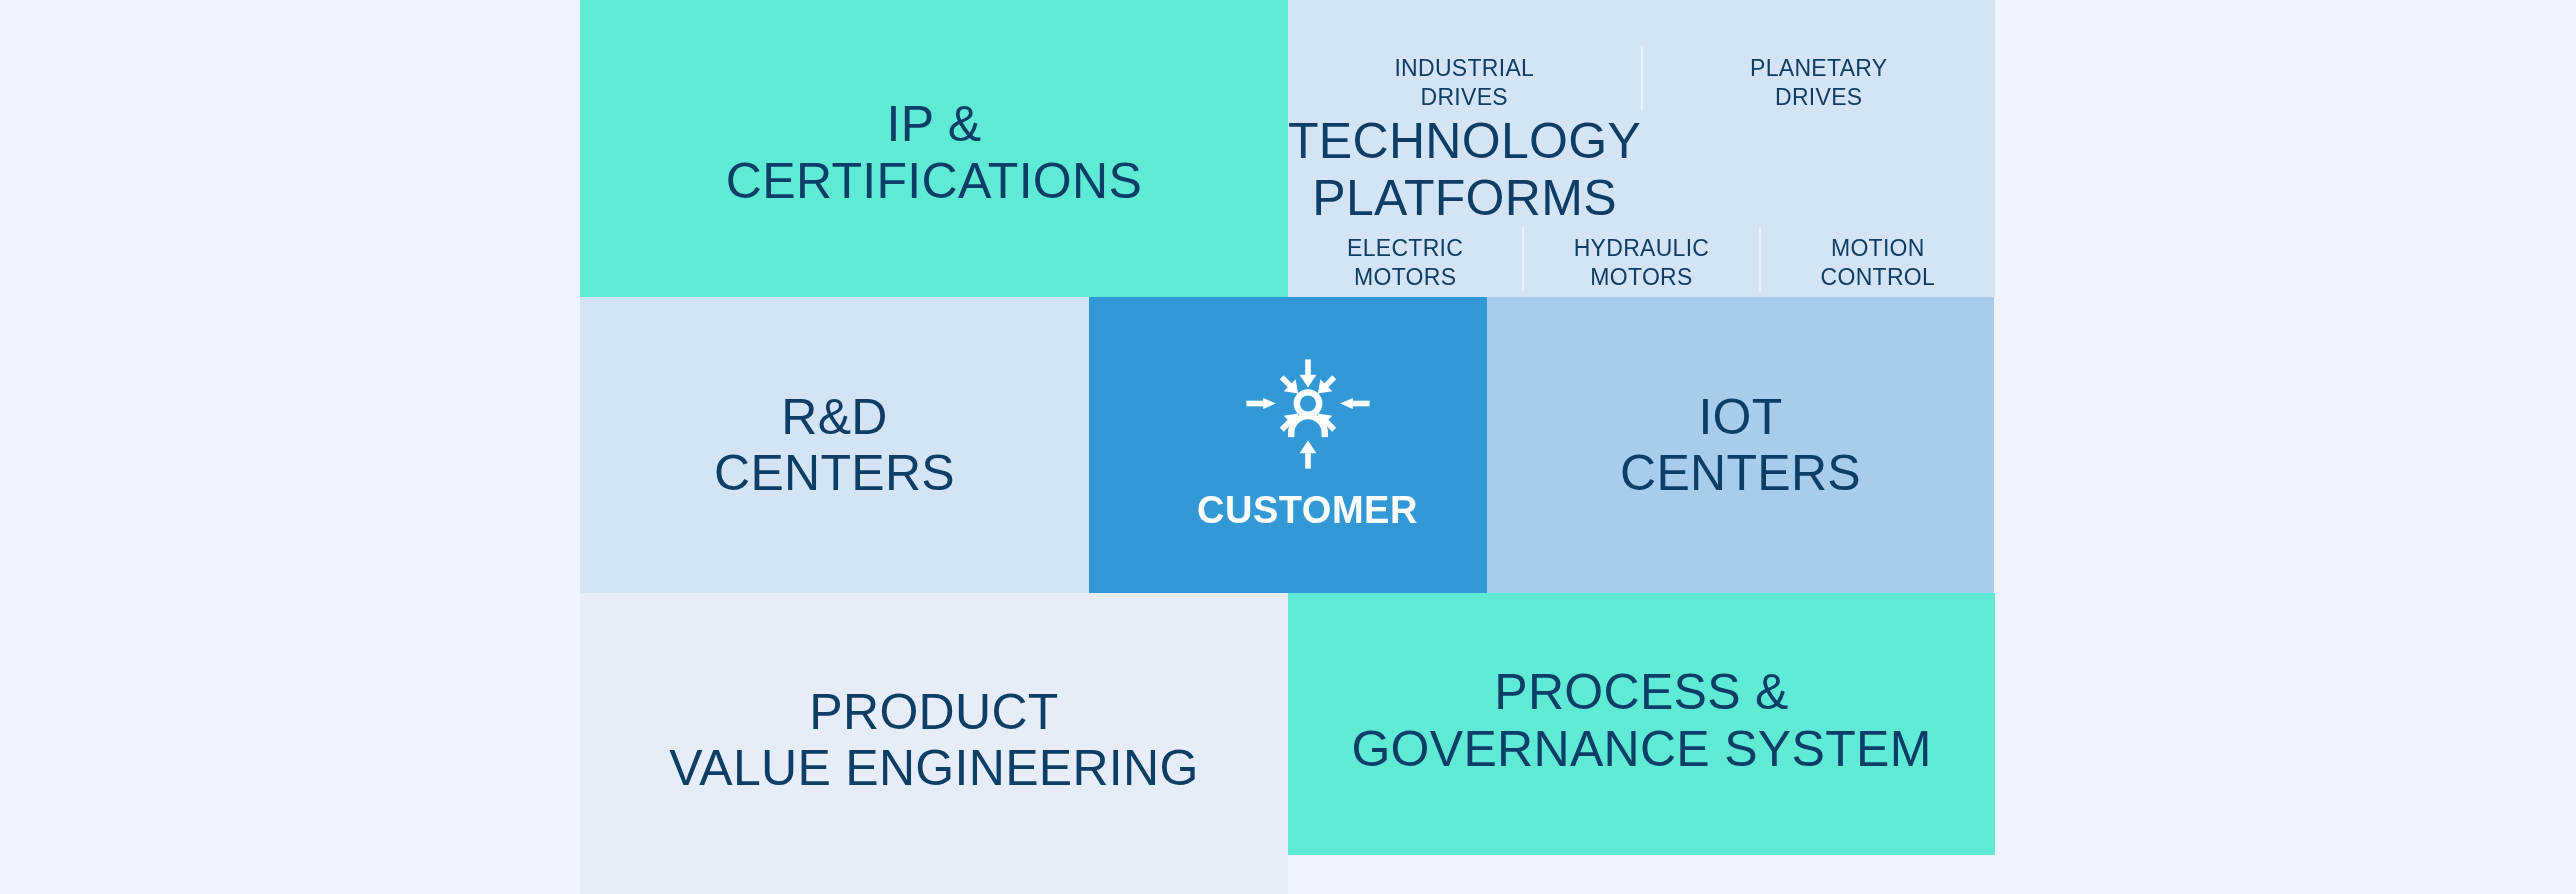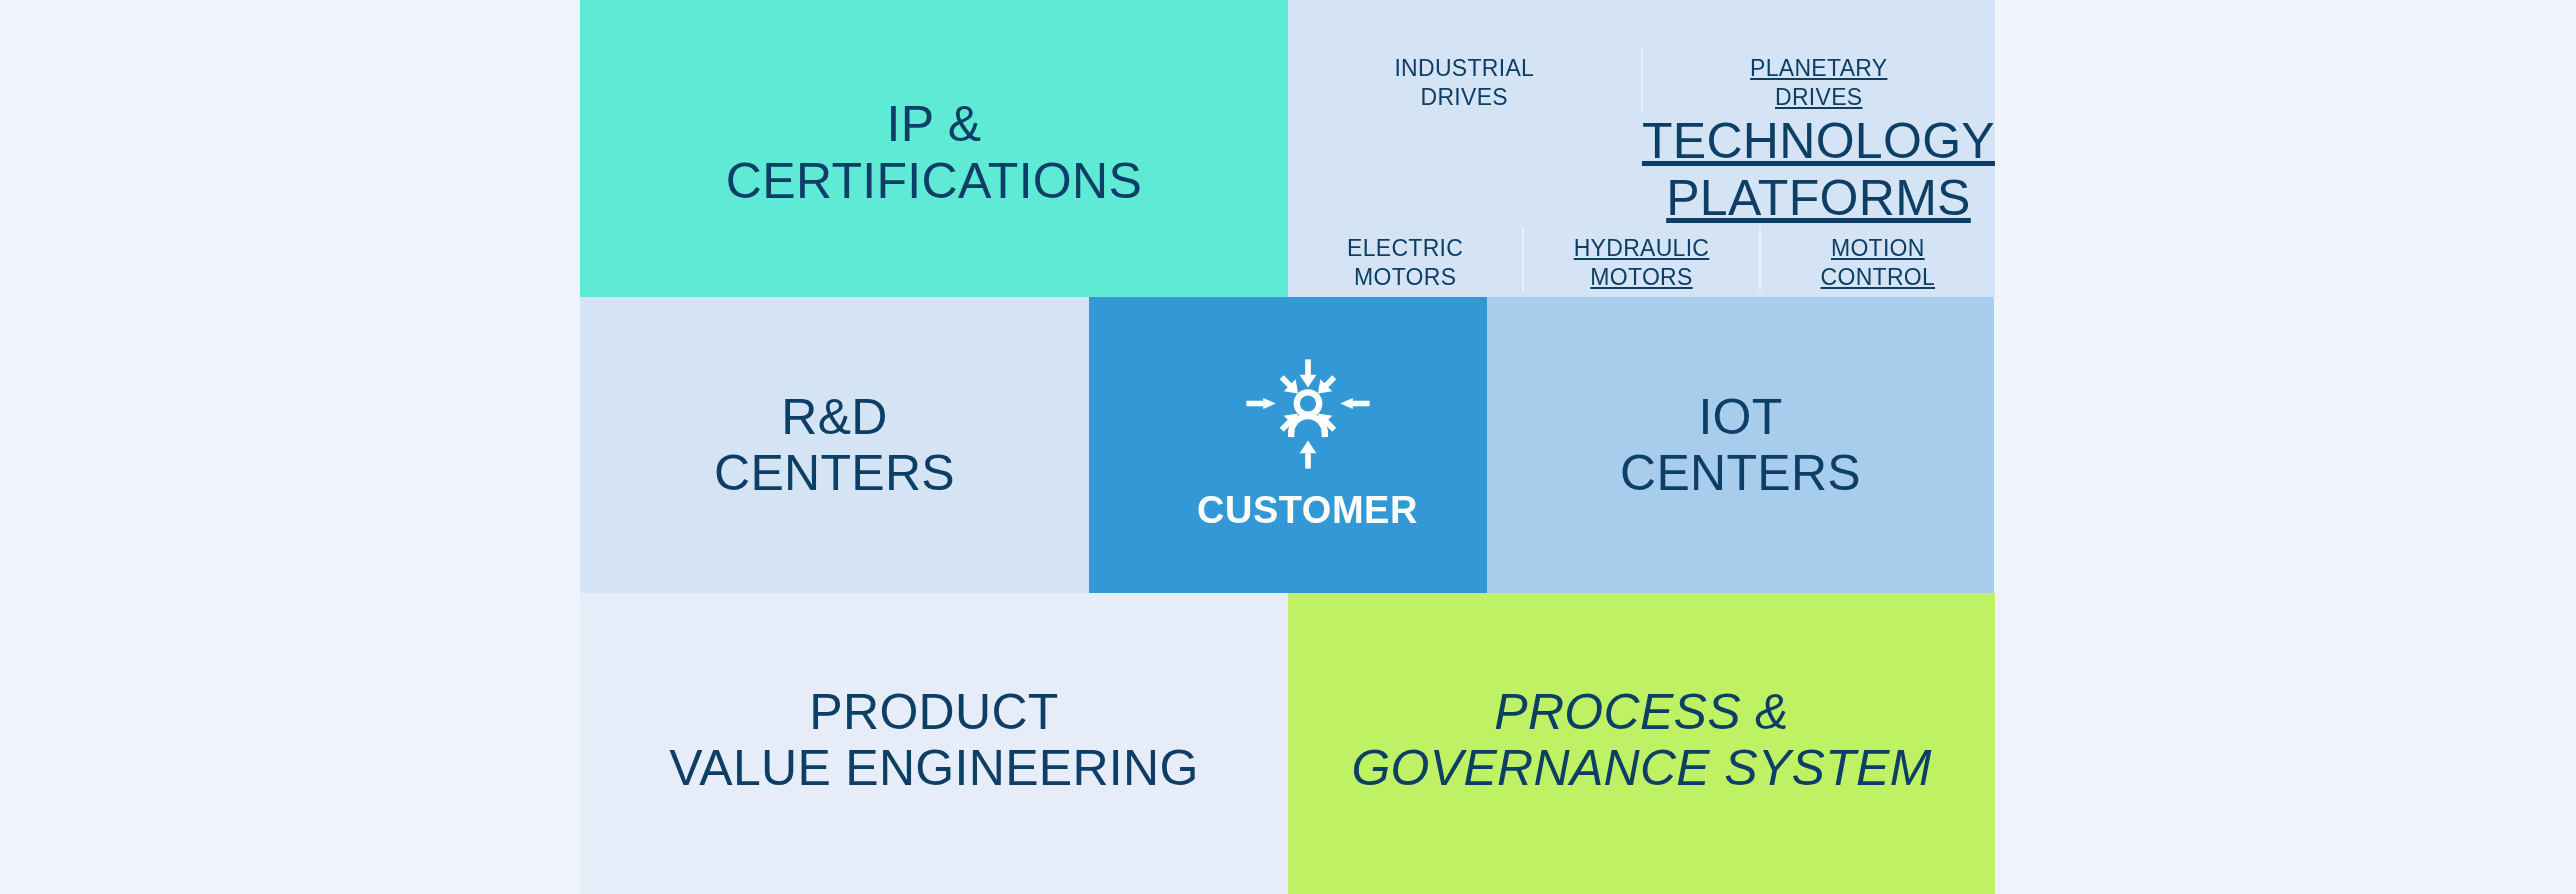--- a/index.html
+++ b/index.html
@@ -61,28 +61,27 @@
     flex:1 1 0;
     text-align:center;
     font-size:23px;
     line-height:1.25;
     color:#0d3e66;
     white-space:pre-line;
     box-sizing:border-box;
     padding-top:6.9px;
     letter-spacing:0.3px;
   }
-  .sub + .sub{ border-left:2.6px solid #eaf1fb;text-decoration:underline; }
+  .sub + .sub{ border-left:2.6px solid #eaf1fb; }
   .t-tech .maintitle{
     flex:1 1 auto;
     display:flex;
     align-items:center;
-    justify-content:flex-end;
+    justify-content:flex-start;
     width:100%;
-    text-decoration:underline;
   }
   .t-tech .maintitle .title{ margin-top:-3.4px; }
 
   
   .t-rd{
     left:0px; top:297px; width:509px; height:296px;
     background:#d5e4f5;
   }
   .t-center{
     left:509px; top:297px; width:398px; height:296px;
@@ -108,23 +107,22 @@
     color:#ffffff;
     text-align:center;
   }
 
   
   .t-pve{
     left:0px; top:593px; width:708px; height:301px;
     background:#e7edf8;
   }
   .t-pgs{
-    left:708px; top:593px; width:707px; height:301px;
-    background:#bef264;
-    font-style:italic;
+    left:708px; top:593px; width:707px; height:262px;
+    background:#5eead4;
   }
   .t-pve .title,.t-pgs .title{ margin-top:-6.9px; }
 </style>
 </head>
 <body>
 
 <div class="grid">
 
   <div class="tile t-ip">
     <div class="title">IP &amp;

